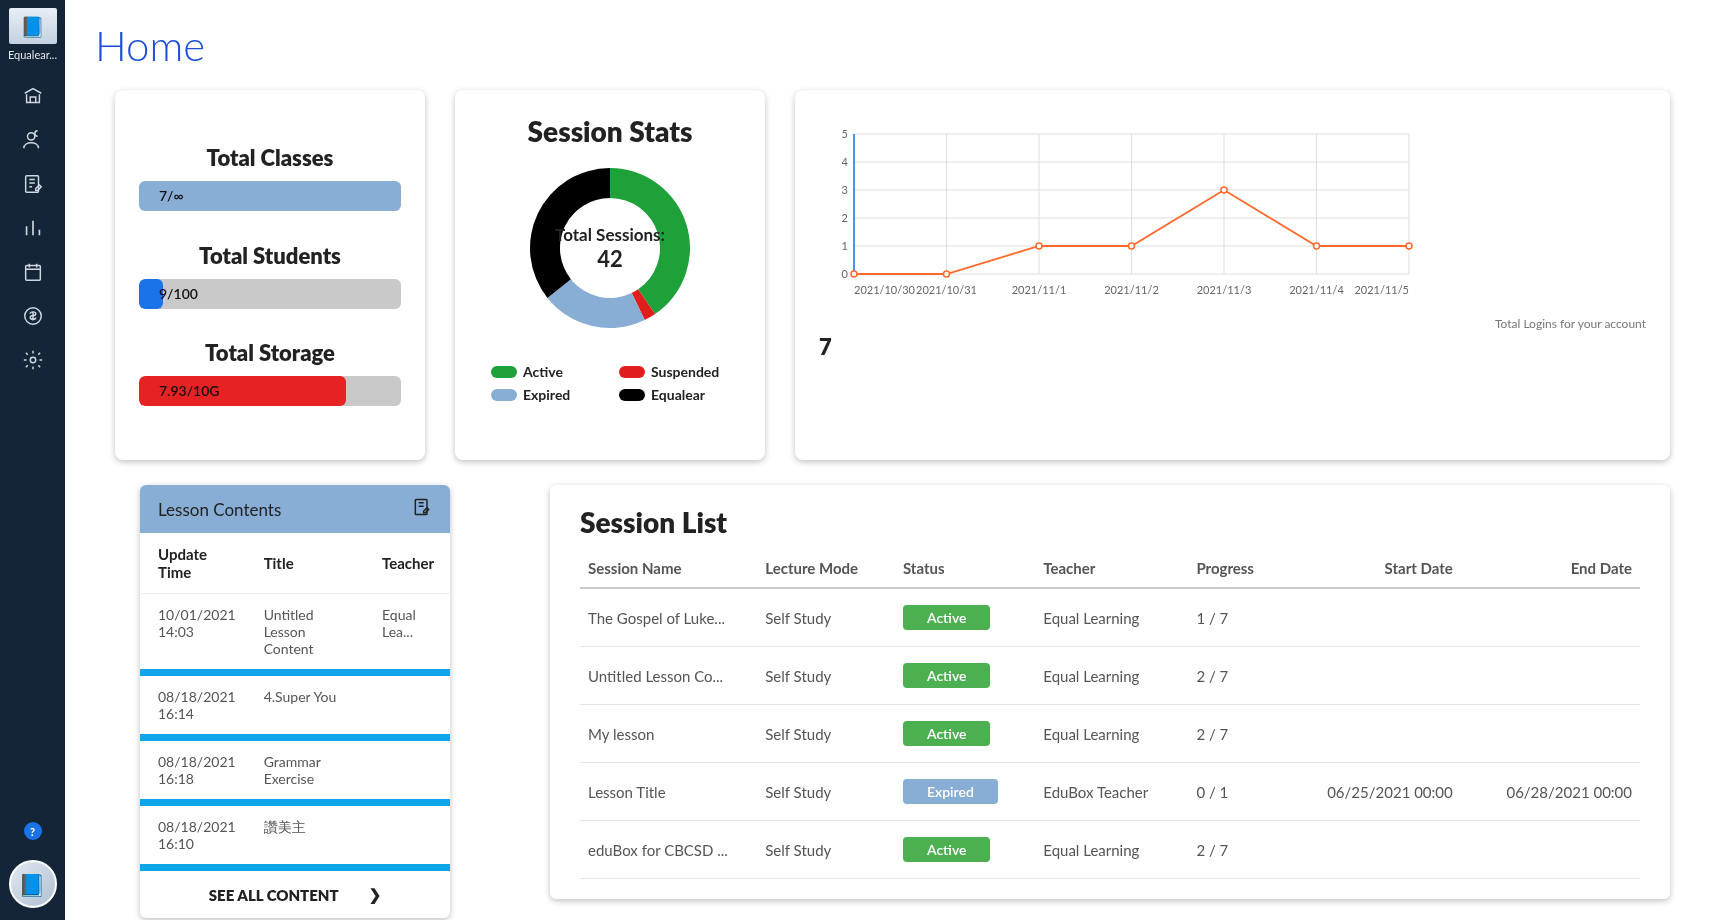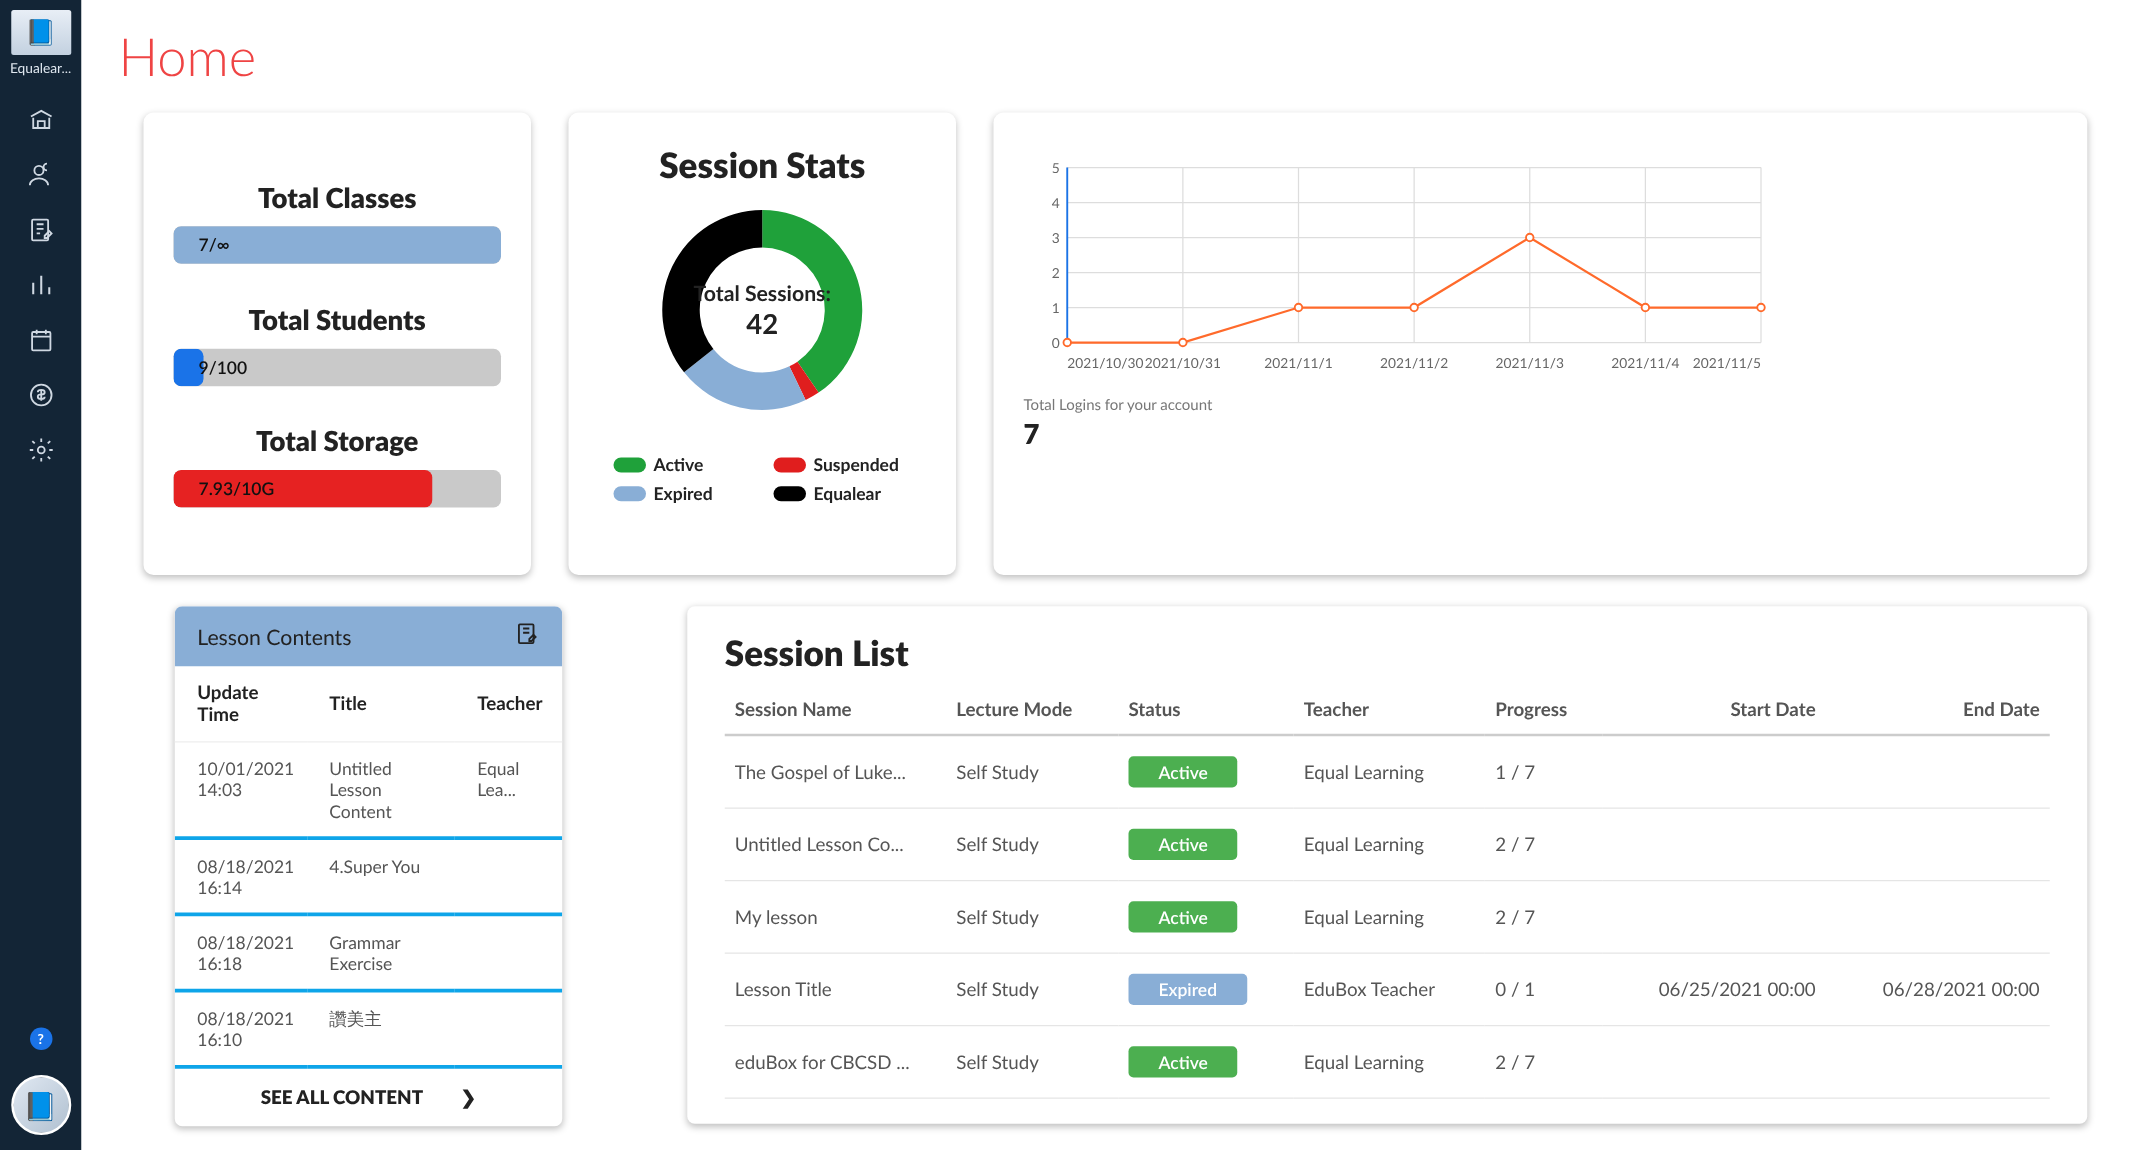--- a/index.html
+++ b/index.html
@@ -11,21 +11,21 @@
 .sidebar .logo { width: 48px; height: 36px; background: linear-gradient(180deg,#e8eef6,#c3d1e0); border-radius: 2px; margin-bottom: 4px; display:flex; align-items:center; justify-content:center; font-size:20px; color:#333; }
 .sidebar .logo-text { font-size: 11px; color: #dfe7ef; margin-bottom: 24px; text-align:center; width:60px; overflow:hidden; text-overflow:ellipsis; white-space:nowrap;}
 .sidebar .nav { display: flex; flex-direction: column; gap: 22px; align-items: center; }
 .sidebar .nav .icon { width: 22px; height: 22px; display:flex; align-items:center; justify-content:center; cursor:pointer; color:#cfd8e2;}
 .sidebar .bottom { margin-top: auto; display:flex; flex-direction:column; align-items:center; gap:20px; margin-bottom:12px;}
 .sidebar .help-badge { width: 18px; height: 18px; border-radius: 50%; background: #1a73e8; color: #fff; font-size: 11px; display:flex; align-items:center; justify-content:center; font-weight:bold;}
 .sidebar .avatar { width: 48px; height: 48px; border-radius: 50%; background: linear-gradient(135deg,#e0e8f2,#b0c0d0); border: 2px solid #fff; display:flex; align-items:center; justify-content:center; font-size:22px; color:#333;}
 
 
 .main { flex: 1; padding: 20px 40px 20px 50px; overflow: auto; }
-.page-title { font-size: 42px; font-weight: 300; color: #ef4444; margin-bottom: 20px; margin-left:-20px;}
+.page-title { font-size: 42px; font-weight: 300; color: #1d4ed8; margin-bottom: 20px; margin-left:-20px;}
 .row { display: flex; gap: 30px; }
 .card { background: #fff; border-radius: 8px; box-shadow: 0 2px 6px rgba(0,0,0,.25); padding: 24px; }
 
 
 .totals { width: 310px; height: 370px; display:flex; flex-direction:column; justify-content:space-evenly; }
 .totals .sec { text-align:center; }
 .totals .sec h3 { font-size: 22px; font-weight: 800; margin-bottom: 10px; }
 .totals .bar { height: 30px; border-radius: 6px; background: #c9c9c9; position: relative; overflow:hidden; text-align:left;}
 .totals .bar .fill { position:absolute; left:0; top:0; bottom:0; border-radius:6px; }
 .totals .bar .txt { position: relative; z-index:2; font-size:14px; font-weight:600; padding-left:20px; line-height:30px; color:#111;}
@@ -46,32 +46,32 @@
 .sw.green{background:#1fa13a;} .sw.red{background:#e01e1e;} .sw.blue2{background:#89aed6;} .sw.black{background:#000;}
 
 
 .activity { flex:1; height: 370px; }
 .activity .hdr { display:flex; justify-content:space-between; align-items:flex-start; }
 .activity h2 { font-size: 28px; font-weight: 800; }
 .date-range { border:1px solid #ddd; border-radius:4px; padding: 10px 24px; font-size:15px; color:#444; display:flex; align-items:center; gap:30px; cursor:pointer;}
 .date-range .cal-icon{ color:#aaa; font-size:14px;}
 .date-range .dash{ color:#999;}
 .chart { margin-top: 10px; height: 180px; }
-.foot-label { font-size: 12px; color: #777; margin-top: 12px;}
+.foot-label { font-size: 12px; color: #777; margin-top: 12px; text-align: right;}
 .foot-num { font-size: 22px; font-weight: 800; margin-top: 2px; }
 
 
 .row2 { display:flex; gap:100px; margin-top: 25px; align-items:flex-start;}
 .lessons { width:310px; border-radius:6px; box-shadow: 0 2px 6px rgba(0,0,0,.25); overflow:hidden;margin-left:25px; }
 .lessons .hdr2 { background:#89aed6; color:#222; padding:12px 18px; font-size:17px; display:flex; align-items:center; justify-content:space-between;}
 .lessons .hdr2 .edit-icon{ font-size:18px; color:#222;}
 .lessons table { width:100%; font-size:14px; border-collapse:collapse;}
 .lessons th, .lessons td { text-align:left; padding: 12px 10px 12px 18px; }
 .lessons th { font-weight:700; border-bottom:1px solid #eee; font-size:15px;}
-.lessons tbody tr { border-bottom:3px solid #0ea5e9; }
+.lessons tbody tr { border-bottom:7px solid #0ea5e9; }
 .lessons td { color:#555; font-size:14px; vertical-align:top;}
 .lessons .see-all { text-align:center; font-weight:800; padding: 14px; font-size:15px; cursor:pointer; display:flex; align-items:center; justify-content:center; gap:30px;}
 
 
 .sessions { flex:1; border-radius:6px; box-shadow: 0 2px 6px rgba(0,0,0,.25); padding: 20px 30px; }
 .sessions h2 { font-size: 28px; font-weight: 800; margin-bottom: 10px;}
 .sessions table { width:100%; border-collapse:collapse; font-size:15px;}
 .sessions th { text-align:left; color:#555; font-weight:700; padding:10px 8px; border-bottom:2px solid #ccc; font-size:15px;}
 .sessions th.r, .sessions td.r { text-align:right; }
 .sessions tbody tr { border-bottom:1px solid #e5e5e5; }

